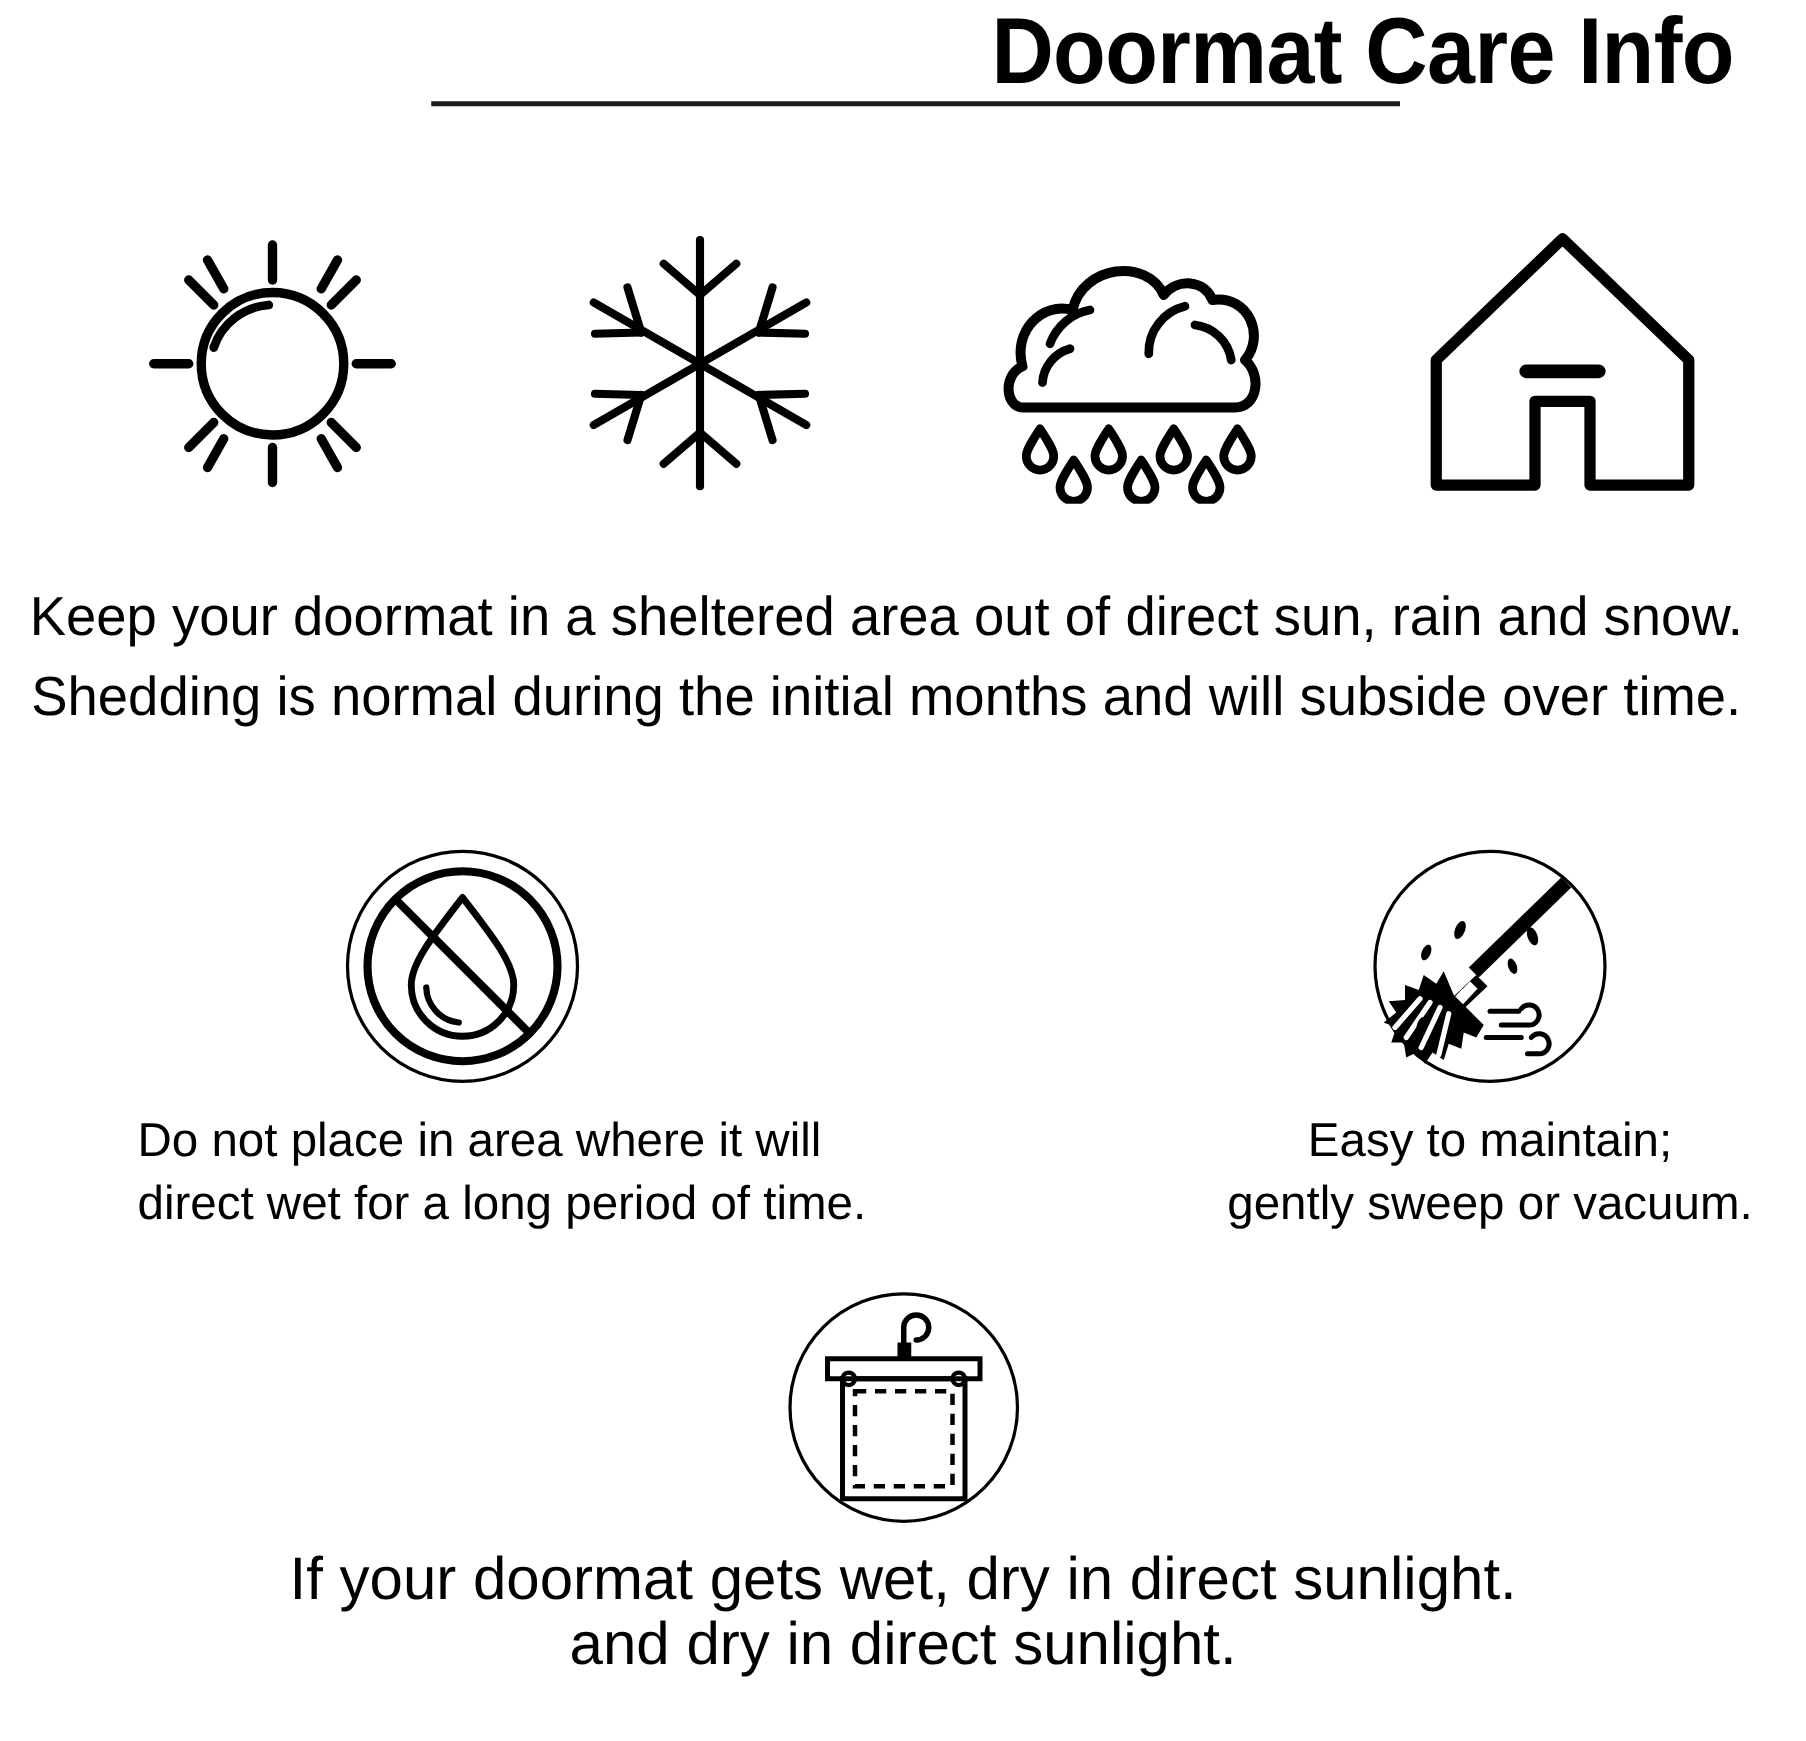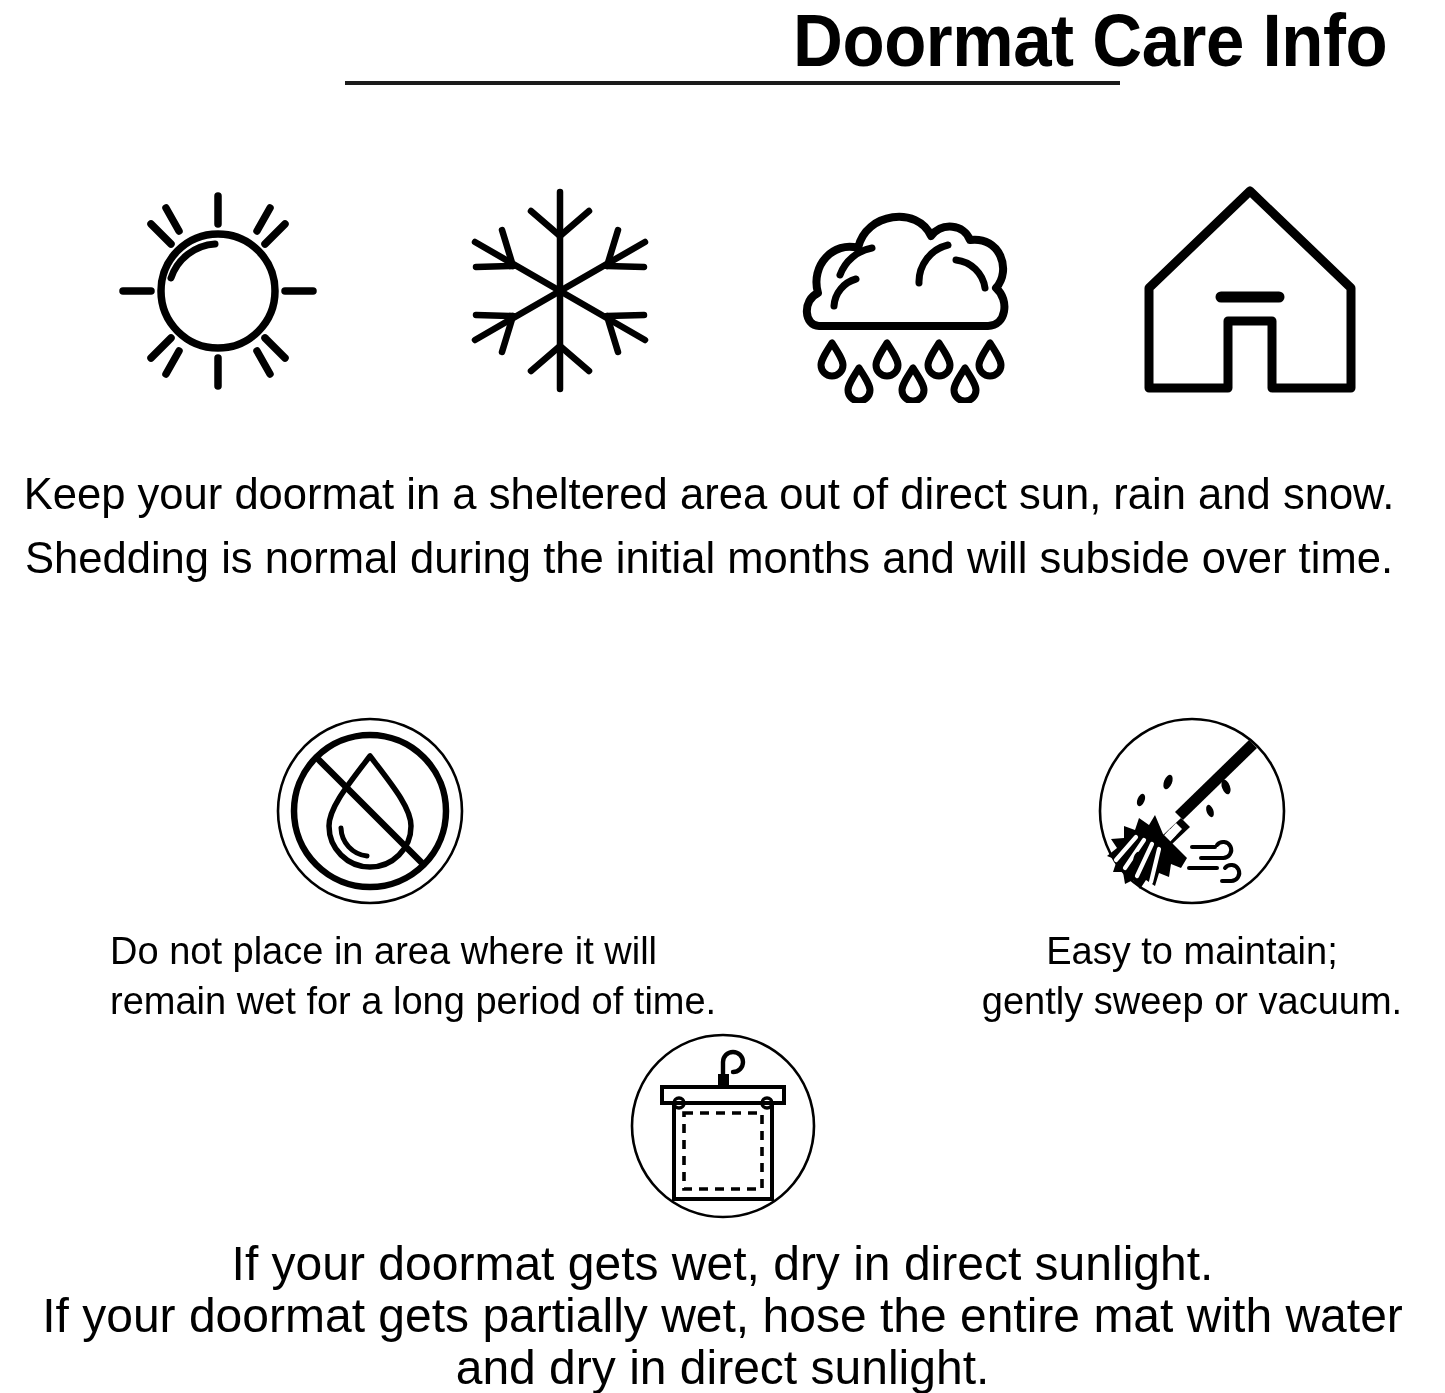--- a/index.html
+++ b/index.html
@@ -81,21 +81,21 @@
     font-size: 44px;
     line-height: 64px;
     font-weight: 400;
     transform: scaleX(0.99);
     white-space: nowrap;
   }
 
   
   .care-pair {
     position: absolute;
-    top: 716px;
+    top: 678px;
     left: 0;
     width: 1420px;
     height: 310px;
     padding-left: 22px;
   }
   .care-col {
     position: absolute;
     top: 0;
     width: 520px;
     text-align: center;
@@ -257,21 +257,21 @@
         <svg viewBox="0 0 190 190" xmlns="http://www.w3.org/2000/svg">
           <circle cx="95" cy="95" r="92" fill="none" stroke="#000" stroke-width="2.6"></circle>
           <circle cx="95" cy="95" r="76" fill="none" stroke="#000" stroke-width="6.5"></circle>
           <path d="M95 40 C 72 70 54 92 54 110 a 41 41 0 0 0 82 0 C 136 92 118 70 95 40 Z" fill="none" stroke="#000" stroke-width="5.5" stroke-linejoin="round"></path>
           <path d="M66 112 a 29 29 0 0 0 26 28" fill="none" stroke="#000" stroke-width="5" stroke-linecap="round"></path>
           <line x1="42" y1="42" x2="148" y2="148" stroke="#000" stroke-width="6.5" stroke-linecap="round"></line>
         </svg>
       </div>
       <div class="care-caption">
         <span class="cap-line">Do not place in area where it will</span>
-        <span class="cap-line">remain wet for a long period of time.</span>
+        <span class="cap-line">direct wet for a long period of time.</span>
       </div>
     </div>
 
     <div class="care-col col-right">
       <div class="round-icon">
         <svg viewBox="0 0 190 190" xmlns="http://www.w3.org/2000/svg">
           <circle cx="95" cy="95" r="92" fill="none" stroke="#000" stroke-width="2.6"></circle>
 
           <path d="M152 24 L160 32 L86 104 L78 96 Z" fill="#000"></path>
 
@@ -327,18 +327,17 @@
 
         <circle cx="50" cy="71" r="5" fill="#fff" stroke="#000" stroke-width="3.4"></circle>
         <circle cx="138" cy="71" r="5" fill="#fff" stroke="#000" stroke-width="3.4"></circle>
 
         <rect x="45" y="71" width="98" height="96" fill="none" stroke="#000" stroke-width="4"></rect>
         <rect x="55" y="81" width="78" height="76" fill="none" stroke="#000" stroke-width="3.6" stroke-dasharray="9 7"></rect>
       </svg>
     </div>
     <div class="dry-caption">
       <span class="cap-line">If your doormat gets wet, dry in direct sunlight.</span>
-      <span class="cap-line">If your doormat gets partially wet, hose the entire mat with water</span>
       <span class="cap-line">and dry in direct sunlight.</span>
     </div>
   </div>
 
 </div>
 
 </body></html>

